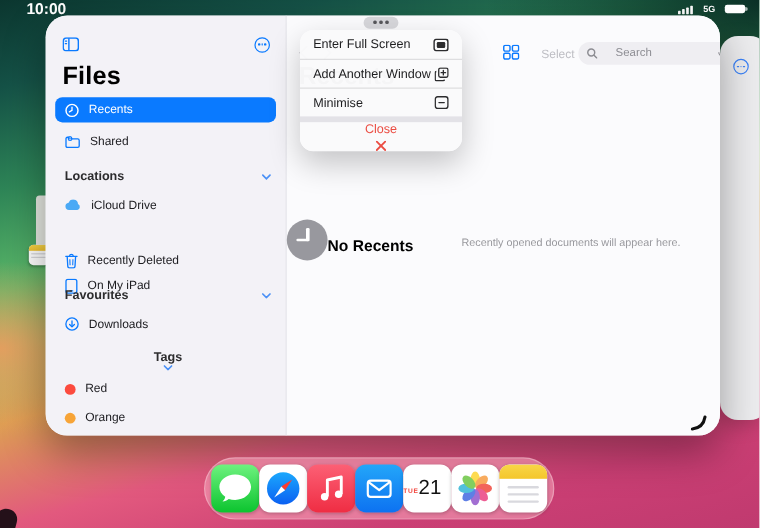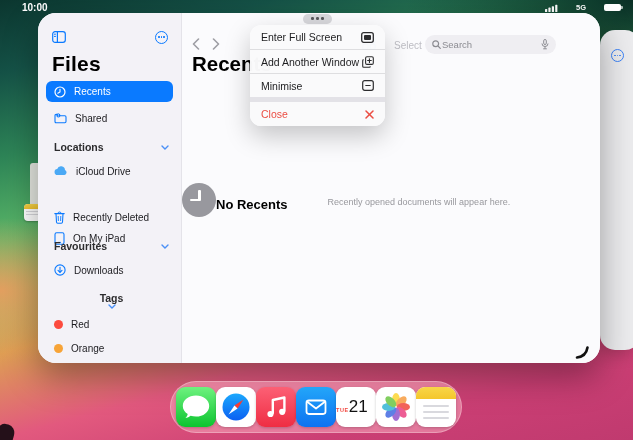--- a/index.html
+++ b/index.html
@@ -12,70 +12,70 @@
   .wp-orange-l { inset:0; background:radial-gradient(30% 22% at 0% 66%, rgba(243,153,94,.85), transparent 75%); }
   .wp-gold-r { inset:0; background:radial-gradient(22% 16% at 100% 40%, rgba(210,150,60,.9), transparent 70%); }
   .wp-card { left:30px; top:163px; width:14px; height:44px; background:#e6e9e2; border-radius:3px; }
   .wp-note { left:24px; top:204px; width:17px; height:17px; background:#fff; border-radius:4px; overflow:hidden; box-shadow:0 1px 2px rgba(0,0,0,.25); }
   .wp-note .cap { height:5px; background:linear-gradient(180deg,#f8d648,#f2c32f); }
   .wp-note .ln { height:1px; background:#d8d8dc; margin:2px 2px 0; }
   .wp-blob { left:-4px; top:424px; width:18px; height:20px; background:#241019; border-radius:50% 50% 0 60%; transform:rotate(15deg); }
 
   
   .status { left:0; top:0; right:0; height:14px; display:flex; align-items:center; justify-content:space-between; padding:1px 10px 0 22px; color:#fff; }
-  .status .time { font-size:10px; font-weight:700; }
-  .status .right { display:flex; align-items:center; gap:18px; }
+  .status .time { font-size:13px; font-weight:700; }
+  .status .right { display:flex; align-items:center; gap:8px; }
   .status .net { font-size:7.5px; font-weight:600; }
   .batt { width:19px; height:8.5px; position:relative; }
   .batt .body { position:absolute; left:0; top:0.5px; width:16.5px; height:7.5px; background:#fff; border-radius:2px; }
   .batt .tip { position:absolute; right:0.2px; top:3px; width:1.6px; height:2.8px; background:rgba(255,255,255,.65); border-radius:0 1px 1px 0; }
 
   
   .bg-window { left:600px; top:30px; width:40px; height:320px; background:#ececee; border-radius:15px; box-shadow:-4px 4px 16px rgba(0,0,0,.22); }
   .ellipsis-circle { width:13px; height:13px; border:1.2px solid #3b82f7; border-radius:50%; display:flex; align-items:center; justify-content:center; gap:1.1px; }
   .ellipsis-circle i { width:1.6px; height:1.6px; background:#3b82f7; border-radius:50%; }
   .bg-window .ellipsis-circle { position:absolute; left:11px; top:19px; }
 
   
   .window { left:38px; top:13px; width:562px; height:350px; border-radius:18px; overflow:hidden; background:#fbfbfd; box-shadow:0 14px 34px rgba(0,0,0,.35); display:flex; }
-  .sidebar { position:relative; width:144px; background:#f3f2f7; border-right:1px solid #e4e3e9; flex:none; }
+  .sidebar { position:relative; width:201px; background:#f3f2f7; border-right:1px solid #e4e3e9; flex:none; }
   .side-navrow { position:absolute; left:14px; right:13px; top:17px; height:14px; display:flex; justify-content:space-between; align-items:center; }
   .side-title { position:absolute; left:14px; top:39px; font-size:21px; font-weight:700; color:#000; letter-spacing:.2px; }
   .side-row { position:absolute; left:8px; right:8px; height:20px; display:flex; align-items:center; gap:8px; padding:0 8px; border-radius:6px; font-size:10px; color:#1b1b1f; }
   .side-row.selected { background:#0a7aff; color:#fff; height:21px; }
   .side-header { position:absolute; left:16px; right:12px; height:16px; display:flex; justify-content:space-between; align-items:center; font-size:10.5px; font-weight:700; color:#2c2c2e; }
   .dot { width:9px; height:9px; border-radius:50%; flex:none; }
   .dot-red { background:#fc4b3e; } .dot-orange { background:#f7a437; }
   .icn { flex:none; display:flex; align-items:center; justify-content:center; }
 
   
   .content { position:relative; flex:1; background:#fbfbfd; }
   .nav-chev { position:absolute; top:25px; width:12px; height:12px; }
   .page-title { position:absolute; left:10px; top:39px; font-size:20.5px; font-weight:700; color:#000; white-space:nowrap; }
   .grid-btn { position:absolute; left:180px; top:24px; width:14px; height:13px; }
   .select-btn { position:absolute; left:212px; top:27px; font-size:10px; color:#bdbdc3; }
-  .search { position:absolute; left:243px; top:22px; width:131px; height:19px; background:#efeef2; border-radius:10px; display:flex; align-items:center; gap:1px; padding:0 7px; }
+  .search { position:absolute; left:243px; top:22px; width:131px; height:19px; background:#efeef2; border-radius:10px; display:flex; align-items:center; gap:15px; padding:0 7px; }
   .search input { flex:1; min-width:0; border:none; outline:none; background:transparent; font-size:9.5px; color:#6e6e73; font-family:"Liberation Sans",sans-serif; }
   .search input::placeholder { color:#8c8c92; }
   .empty { position:absolute; left:0; right:0; top:170px; display:flex; flex-direction:row; align-items:center; text-align:center; }
   .empty .clock { width:34px; height:34px; border-radius:50%; background:#98989e; position:relative; }
   .empty .clock:before { content:""; position:absolute; left:16px; top:7px; width:2.6px; height:11px; background:#fff; border-radius:1px; }
   .empty .clock:after { content:""; position:absolute; left:7.5px; top:15.8px; width:10px; height:2.6px; background:#fff; border-radius:1px; }
   .empty .ttl { margin-top:9px; font-size:13px; font-weight:700; color:#000; }
   .empty .sub { margin-top:4px; font-size:9px; color:#98989d;padding-left:40px; }
 
   
   .pill { left:303px; top:13.5px; width:29px; height:10px; background:#d7d7db; border-radius:5.5px; display:flex; align-items:center; justify-content:center; gap:2.4px; }
   .pill i { width:2.6px; height:2.6px; background:#57575b; border-radius:50%; }
   .menu { left:250px; top:25px; width:135px; border-radius:11px; overflow:hidden; box-shadow:0 10px 26px rgba(0,0,0,.22); }
   .menu .grp { background:rgba(250,250,251,.98); }
   .menu .row { height:24px; display:flex; align-items:center; justify-content:space-between; padding:0 11px; font-size:10.5px; color:#1d1d1f; }
   .menu .row + .row { border-top:1px solid rgba(60,60,67,.14); }
   .menu .gap { height:5px; background:#e3e2e7; }
-  .menu .row.destructive { color:#eb4d43; }
+  .menu .row.destructive { color:#eb4d43;flex-direction:column; }
 
   .resize-curl { left:574px; top:344px; }
 
   
   .dock { left:170px; top:381px; width:292px; height:52px; background:rgba(243,156,180,.62); border:0.5px solid rgba(255,255,255,.28); border-radius:26px; display:flex; align-items:center; justify-content:space-around; padding:0 5px; }
   .app { width:40px; height:40px; border-radius:9px; overflow:hidden; position:relative; box-shadow:0 1px 3px rgba(0,0,0,.2); flex:none; }
   .app-messages { background:linear-gradient(180deg,#6ef27f,#0cc42f); }
   .app-safari { background:#fff; }
   .app-music { background:linear-gradient(180deg,#fc6075,#ef2d43); }
   .app-mail { background:linear-gradient(180deg,#23a6f9,#0d72f1); }

